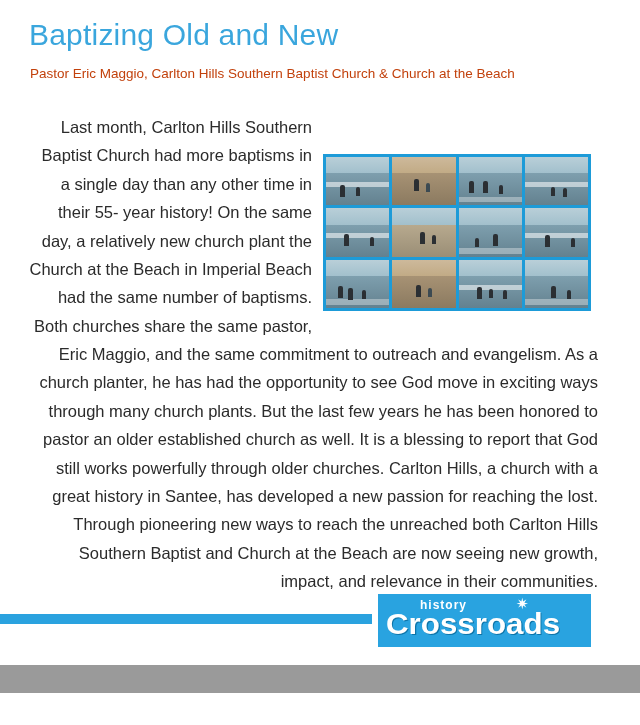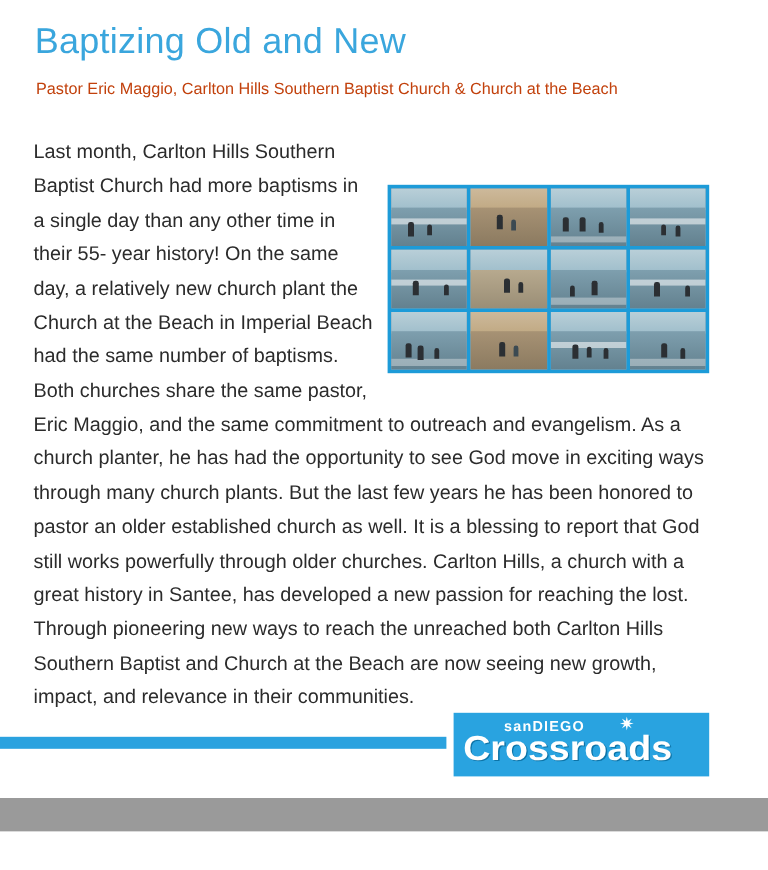--- a/index.html
+++ b/index.html
@@ -46,21 +46,21 @@
 
   
   .body-text {
     position: absolute;
     left: 28px;
     top: 113px;
     width: 570px;
     font-size: 16.5px;
     line-height: 1.72;
     color: #2b2b2b;
-    text-align: left;
+    text-align: right;
   }
   .body-text p {
     margin: 0;
   }
 
   
   .photo-float {
     float: right;
     width: 272px;
     height: 161px;
@@ -295,21 +295,21 @@
         <div class="sea"></div>
         <div class="foam2"></div>
       <div class="fig" style="left:26px;top:26px;"></div>
       <div class="fig small" style="left:42px;top:30px;"></div>
     </div>
   </div>
 
   <div class="rule-blue"></div>
 
   <div class="logo-box">
-    <div class="logo-top">sanDIEGO</div>
+    <div class="logo-top">history</div>
     <div class="logo-star">✷</div>
     <div class="logo-main">Crossroads</div>
   </div>
 
   <div class="footer-gray"></div>
   <div class="footer-white"></div>
 
 </div>
 
 </body></html>

